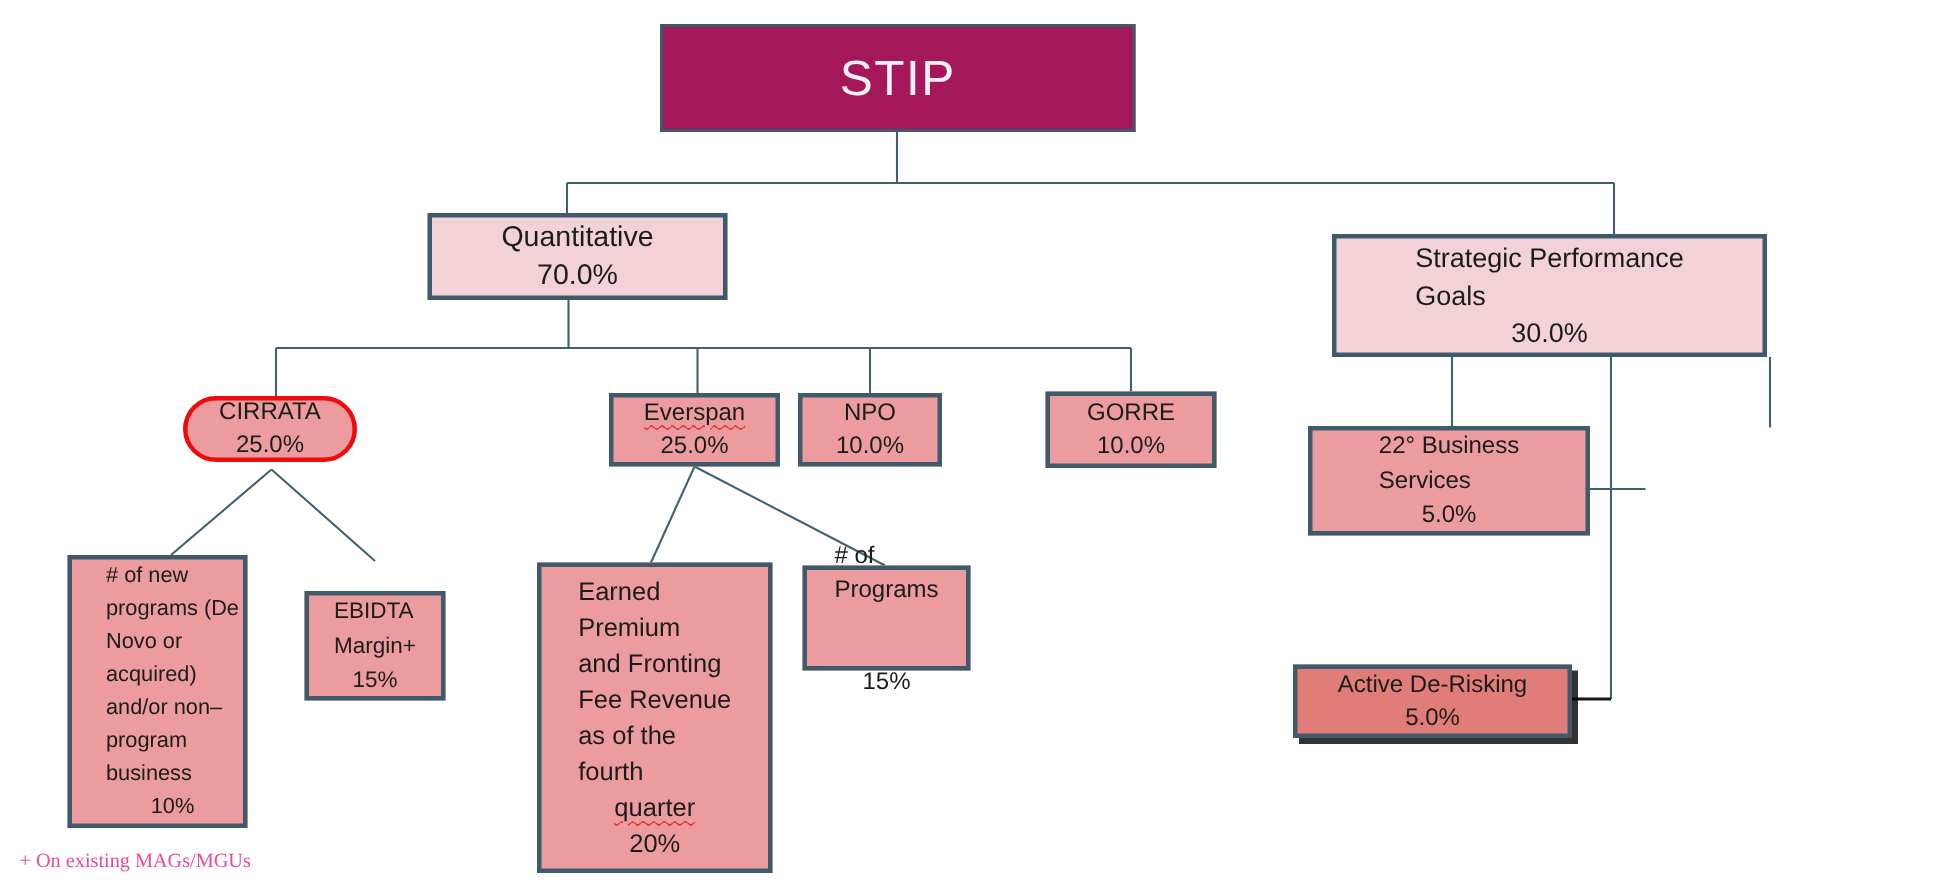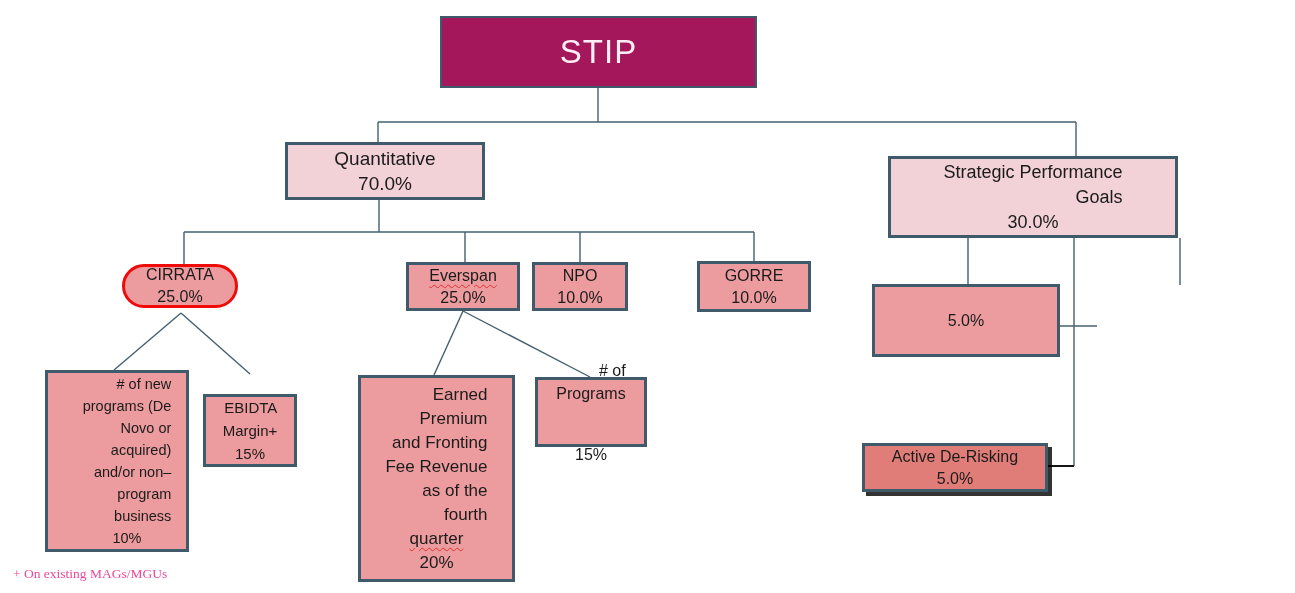--- a/index.html
+++ b/index.html
@@ -34,21 +34,21 @@
   #connectors line.dark { stroke: #161616; stroke-width: 2; }
 
   .node {
     position: absolute;
     background: var(--mid-pink);
     border: 3px solid var(--border-slate);
     display: flex;
     flex-direction: column;
     align-items: center;
     justify-content: center;
-    text-align: right;
+    text-align: left;
     line-height: 22px;
     font-size: 16px;
   }
   .lbl, .val { white-space: pre-line; display: block; }
   .misspelled {
     text-decoration: underline;
     text-decoration-style: wavy;
     text-decoration-color: var(--squiggle-red);
     text-decoration-thickness: 1px;
     text-underline-offset: 3px;
@@ -64,21 +64,21 @@
     font-weight: 500;
   }
   #n-quant   { left: 285px;  top: 142px; width: 200px; height: 58px; background: var(--pale-pink); font-size: 19px; line-height: 25px; }
   #n-strat   { left: 888px;  top: 156px; width: 290px; height: 82px; background: var(--pale-pink); font-size: 18px; line-height: 25px; }
   #n-cirrata { left: 122px;  top: 264px; width: 116px; height: 44px; border-color: var(--highlight-red); border-radius: 23px; }
   #n-everspan{ left: 406px;  top: 262px; width: 114px; height: 49px; }
   #n-npo     { left: 532px;  top: 262px; width: 96px;  height: 49px; }
   #n-gorre   { left: 697px;  top: 261px; width: 114px; height: 51px; }
   #n-b22     { left: 872px;  top: 284px; width: 188px; height: 73px; line-height: 23px; }
   #n-aac     { left: 1097px; top: 285px; width: 188px; height: 50px; line-height: 23px; }
-  #n-newprog { left: 45px;   top: 370px; width: 144px; height: 182px; font-size: 14.5px; line-height: 22px; padding-left: 20px; }
+  #n-newprog { left: 45px;   top: 370px; width: 120px; height: 182px; font-size: 14.5px; line-height: 22px; padding-left: 20px; }
   #n-ebidta  { left: 203px;  top: 374px; width: 94px;  height: 73px; font-size: 15px; line-height: 23px; margin-top: 20px; }
   #n-earned  { left: 358px;  top: 375px; width: 157px; height: 207px; font-size: 17px; line-height: 24px; }
   #n-numprog { left: 535px;  top: 377px; width: 112px; height: 70px; line-height: 23px; gap: 38px; }
   #n-derisk  { left: 862px;  top: 443px; width: 186px; height: 49px; background: var(--salmon); box-shadow: 4px 4px 0 rgba(0,0,0,0.8); }
 
   .footnote {
     position: absolute;
     left: 13px; top: 566px;
     font-family: "Liberation Serif", serif;
     font-size: 13.5px;
@@ -146,20 +146,22 @@
     <span class="lbl">NPO</span>
     <span class="val">10.0%</span>
   </div>
 
   <div class="node" id="n-gorre">
     <span class="lbl">GORRE</span>
     <span class="val">10.0%</span>
   </div>
 
   <div class="node" id="n-b22">
+    <span class="lbl">22° Business
+Services</span>
     <span class="val">5.0%</span>
   </div>
 
 
   <div class="node" id="n-newprog">
     <span class="lbl"># of new
 programs (De
 Novo or
 acquired)
 and/or non–

